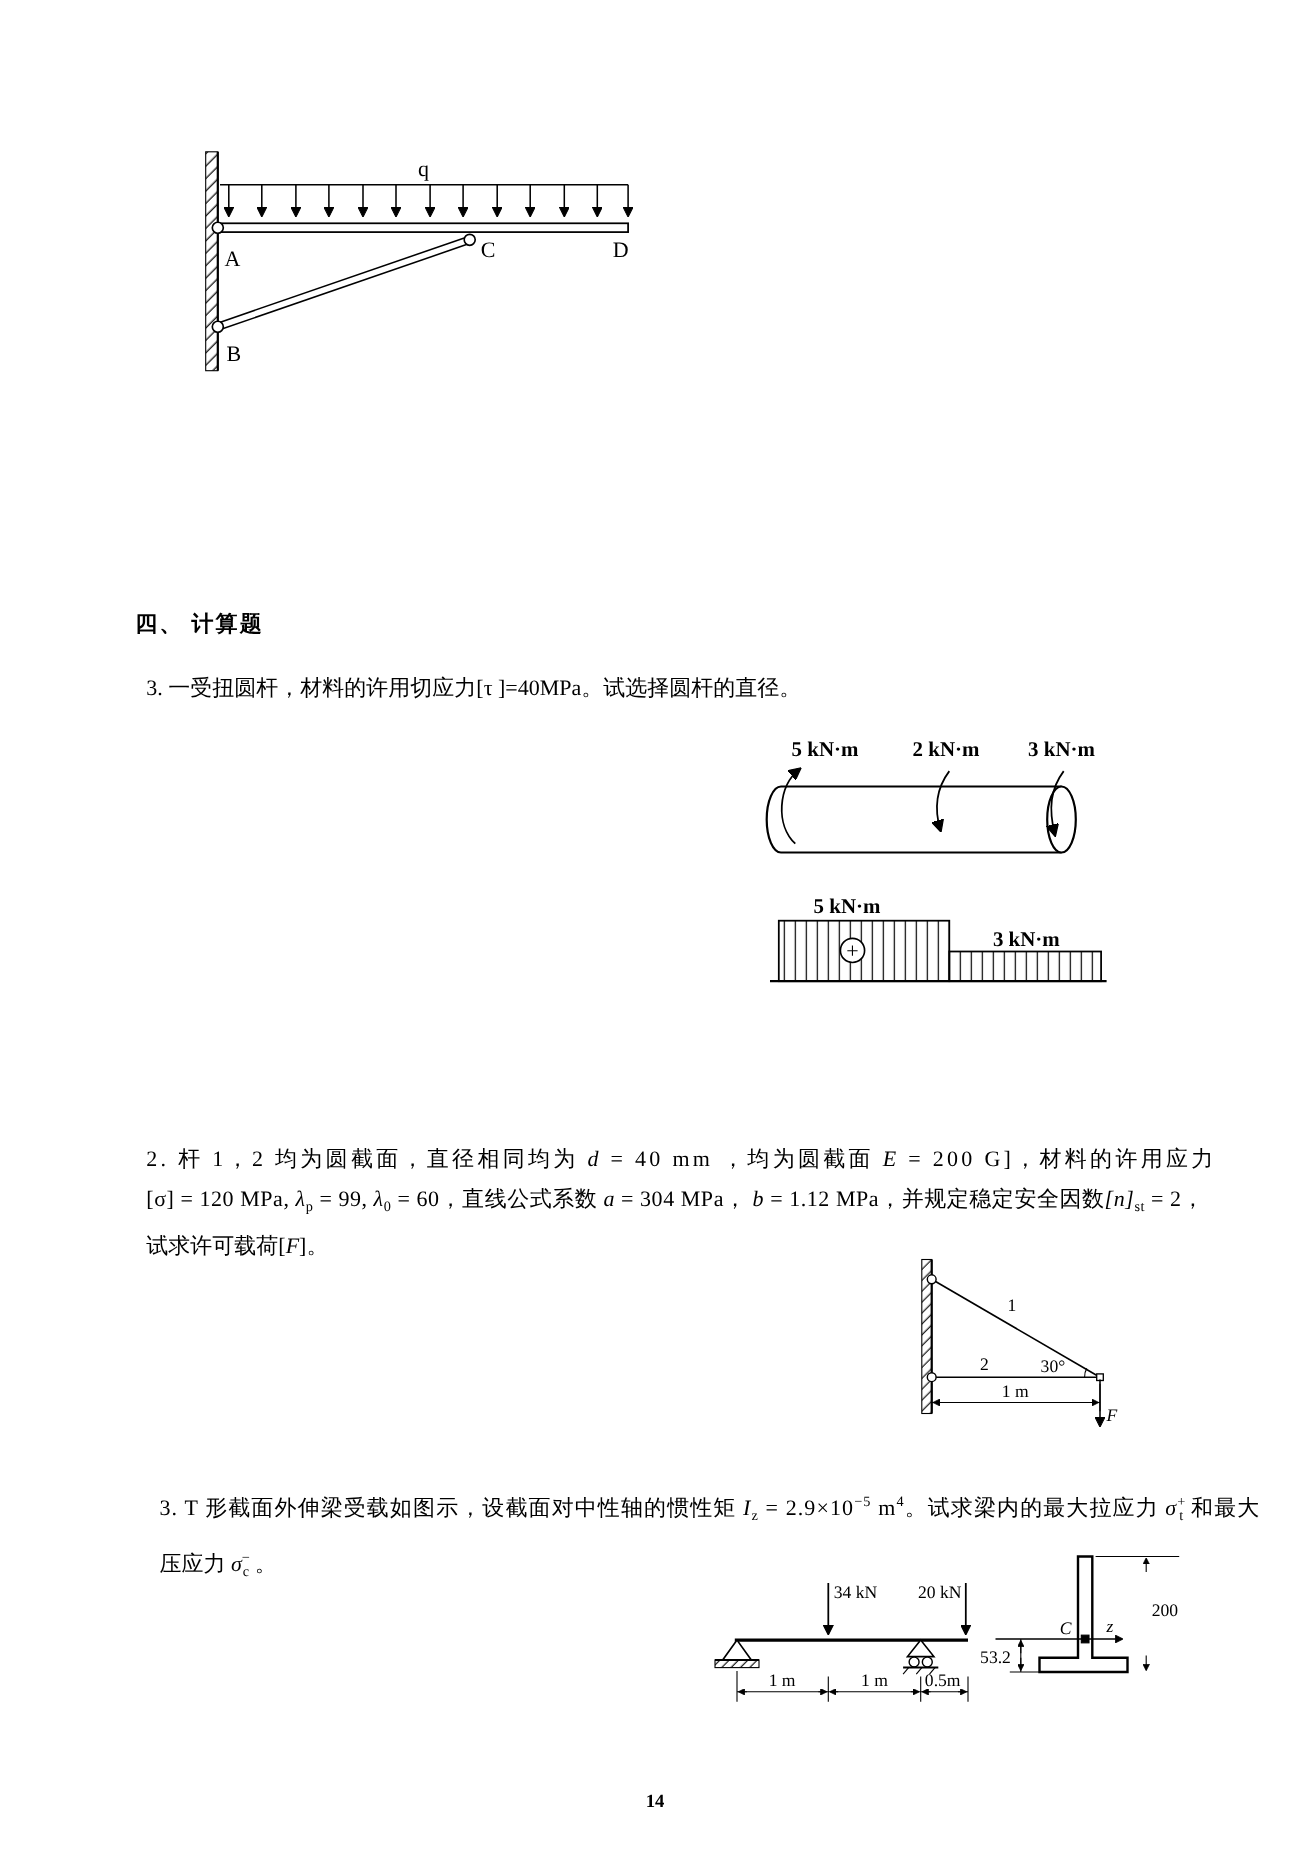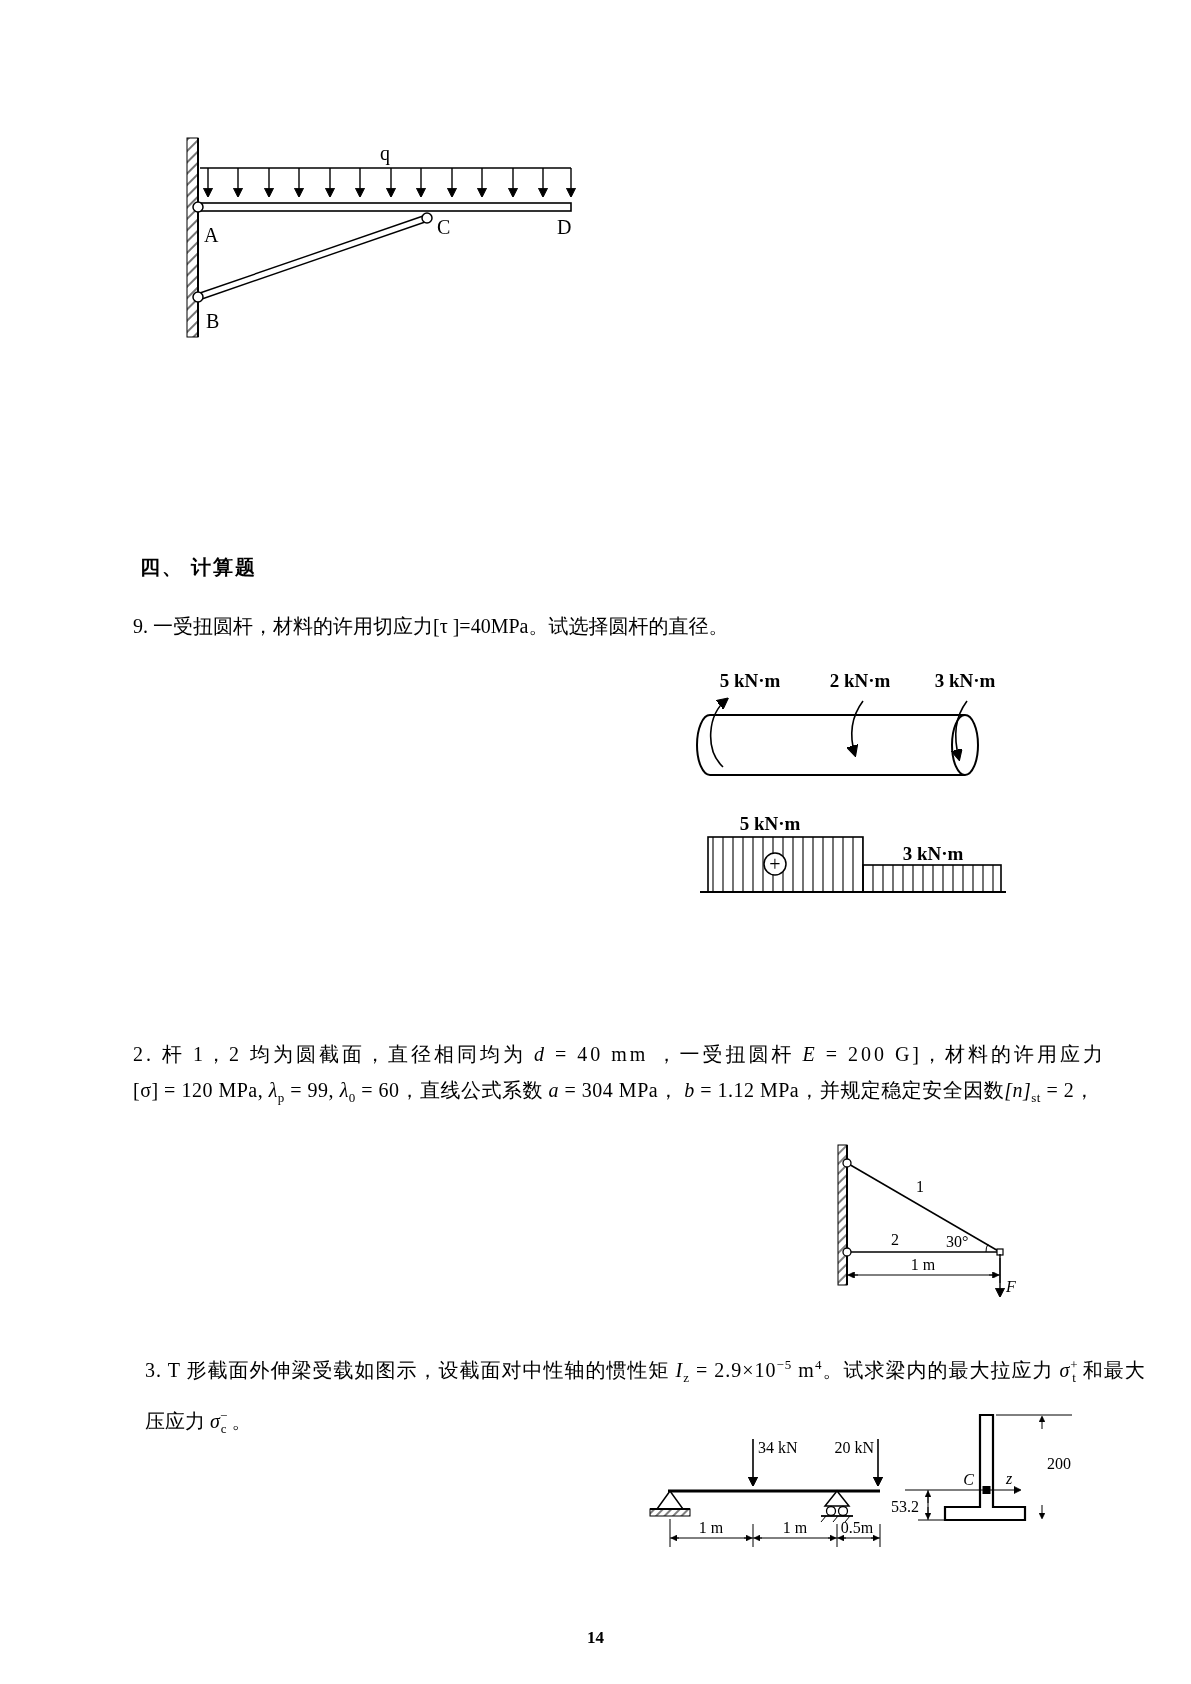--- a/index.html
+++ b/index.html
@@ -74,23 +74,23 @@
     <circle cx="38" cy="77" r="5" fill="#fff" stroke-width="1.5"></circle>
     <circle cx="38" cy="167" r="5" fill="#fff" stroke-width="1.5"></circle>
     <circle cx="267" cy="88" r="5" fill="#fff" stroke-width="1.5"></circle>
     <text x="225" y="30" text-anchor="middle" class="nodelbl">q</text>
     <text x="44" y="112" class="nodelbl">A</text>
     <text x="46" y="198" class="nodelbl">B</text>
     <text x="277" y="104" class="nodelbl">C</text>
     <text x="397" y="104" class="nodelbl">D</text>
   </svg>
 
-  <div class="abs heading" style="left:140px; top:554px;text-align:right;">四、 计算题</div>
-
-  <div class="abs textline" style="left:133px; top:608px;">9.  一受扭圆杆，材料的许用切应力[τ ]=40MPa。试选择圆杆的直径。</div>
+  <div class="abs heading" style="left:123px; top:554px;text-align:right;">四、 计算题</div>
+
+  <div class="abs textline" style="left:133px; top:608px;">3.  一受扭圆杆，材料的许用切应力[τ ]=40MPa。试选择圆杆的直径。</div>
 
   <svg class="abs" style="left:665px; top:655px;" width="340" height="135" viewBox="0 0 340 135">
     <defs>
       <marker id="m2" viewBox="0 0 10 10" refX="8.5" refY="5" markerWidth="7" markerHeight="7" orient="auto">
         <path d="M0 0 L10 5 L0 10 z" stroke="none" fill="#000"></path>
       </marker>
     </defs>
     <g fill="none" stroke-width="2">
       <path d="M45 60 A13 30 0 0 0 45 120"></path>
       <line x1="45" y1="60" x2="300" y2="60"></line>
@@ -117,24 +117,27 @@
     <rect x="195" y="73" width="138" height="27" fill="url(#vp3)" stroke-width="1.6"></rect>
     <line x1="32" y1="100" x2="338" y2="100" stroke-width="2"></line>
     <circle cx="107" cy="72" r="11" fill="#fff" stroke-width="1.5"></circle>
     <text x="107" y="79" text-anchor="middle" style="font-size:20px;">+</text>
     <text x="102" y="38" text-anchor="middle" class="torquelbl">5 kN·m</text>
     <text x="265" y="68" text-anchor="middle" class="torquelbl">3 kN·m</text>
   </svg>
 
   <div class="abs" style="left:133px; top:1036px;">
     <div class="textline ls3">
-      <span class="cn">2.  杆 1，2 均为圆截面，直径相同均为 </span><span class="math">d</span><span class="rm"> = 40 mm</span><span class="cn"> ，一受扭圆杆 </span><span class="math">E</span><span class="rm"> = 200 G]</span><span class="cn">，材料的许用应力</span>
+      <span class="cn">2.  杆 1，2 均为圆截面，直径相同均为 </span><span class="math">d</span><span class="rm"> = 40 mm</span><span class="cn"> ，均为圆截面 </span><span class="math">E</span><span class="rm"> = 200 G]</span><span class="cn">，材料的许用应力</span>
     </div>
     <div class="textline ls05">
       <span class="rm">[σ] = 120 MPa,  </span><span class="math">λ</span><span class="sub">p</span><span class="rm"> = 99,  </span><span class="math">λ</span><span class="sub">0</span><span class="rm"> = 60</span><span class="cn">，直线公式系数 </span><span class="math">a</span><span class="rm"> = 304 MPa</span><span class="cn">， </span><span class="math">b</span><span class="rm"> = 1.12 MPa</span><span class="cn">，并规定稳定安全因数</span><span class="math">[n]</span><span class="sub">st</span><span class="rm"> = 2</span><span class="cn">，</span>
+    </div>
+    <div class="textline">
+      <span class="cn">试求许可载荷</span><span class="rm">[</span><span class="math">F</span><span class="rm">]</span><span class="cn">。</span>
     </div>
   </div>
 
   <svg class="abs" style="left:780px; top:1140px;" width="260" height="185" viewBox="0 0 260 185">
     <defs>
       <pattern id="hp4" patternUnits="userSpaceOnUse" width="7" height="7" patternTransform="rotate(45)">
         <line x1="2" y1="0" x2="2" y2="7" stroke="#000" stroke-width="1"></line>
       </pattern>
       <marker id="m4" viewBox="0 0 10 10" refX="8.5" refY="5" markerWidth="6.5" markerHeight="6.5" orient="auto">
         <path d="M0 0 L10 5 L0 10 z" stroke="none" fill="#000"></path>

